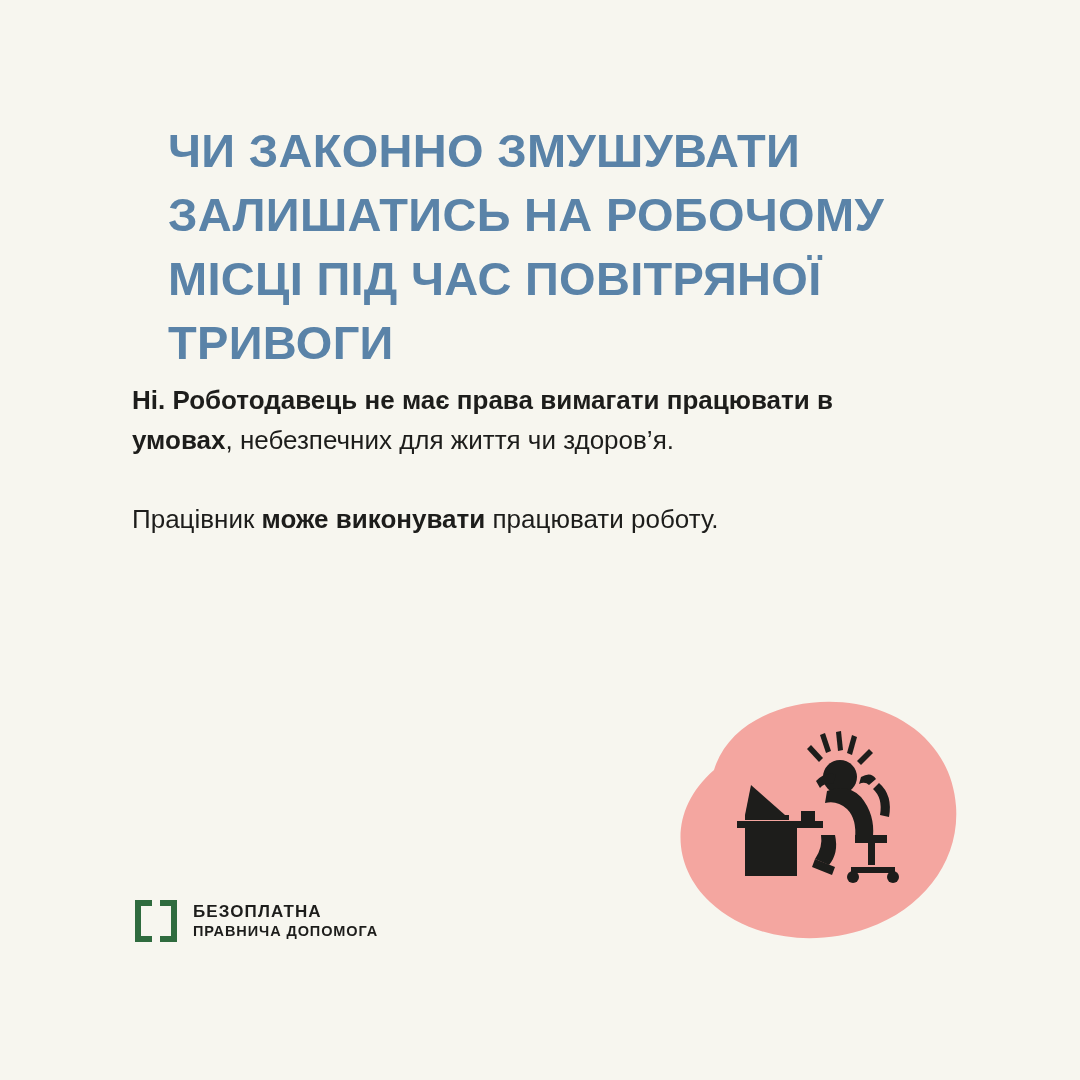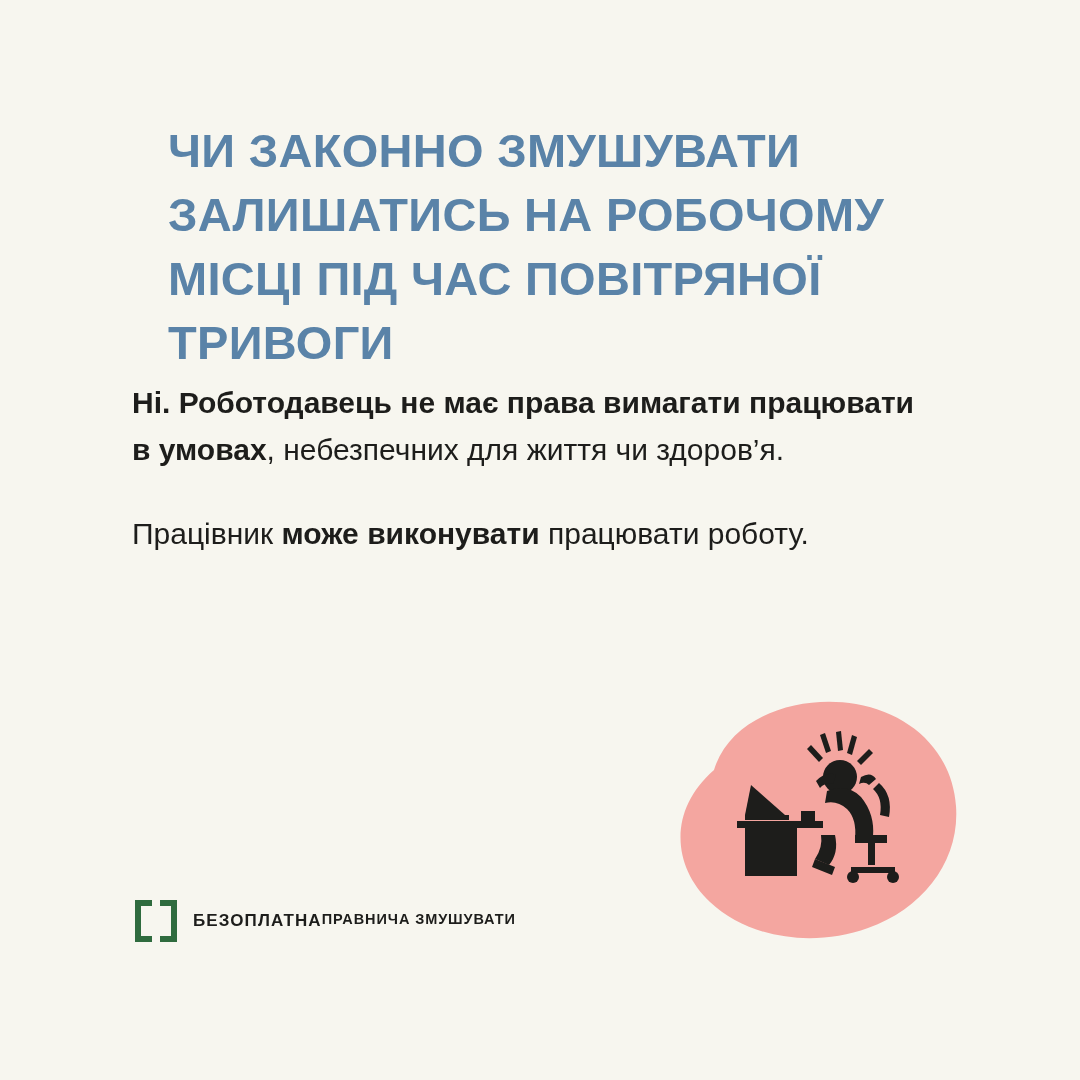--- a/index.html
+++ b/index.html
@@ -38,21 +38,21 @@
 
   
   .body-block {
     position: absolute;
     left: 132px;
     top: 380px;
     width: 800px;
     color: #1d1d1b;
   }
   .para {
-    font-size: 30px;
+    font-size: 26px;
     line-height: 1.55;
     margin: 0 0 38px 0;
     font-weight: normal;
   }
   .para b {
     font-weight: bold;
   }
 
   
   .illus {
@@ -86,21 +86,21 @@
     align-items: center;
     gap: 14px;
   }
   .logo-mark {
     width: 46px;
     height: 46px;
     position: relative;
   }
   .logo-text {
     display: flex;
-    flex-direction: row;
+    flex-direction: column;
     justify-content: center;
     color: #1d1d1b;
   }
   .logo-line {
     font-size: 17px;
     font-weight: bold;
     letter-spacing: 1.1px;
     line-height: 1.22;
   }
   .logo-line.small {
@@ -167,17 +167,17 @@
     </svg>
   </div>
 
   <div class="logo">
     <svg class="logo-mark" viewBox="0 0 46 46">
       <path d="M2 2 h17 v6 H8 v30 h11 v6 H2 z" fill="#2f6b3e"></path>
       <path d="M27 2 h17 v42 H27 v-6 h11 V8 H27 z" fill="#2f6b3e"></path>
     </svg>
     <div class="logo-text">
       <span class="logo-line">БЕЗОПЛАТНА</span>
-      <span class="logo-line small">ПРАВНИЧА ЗМУШУВАТИ</span>
+      <span class="logo-line small">ПРАВНИЧА ДОПОМОГА</span>
     </div>
   </div>
 
 </div>
 
 </body></html>

